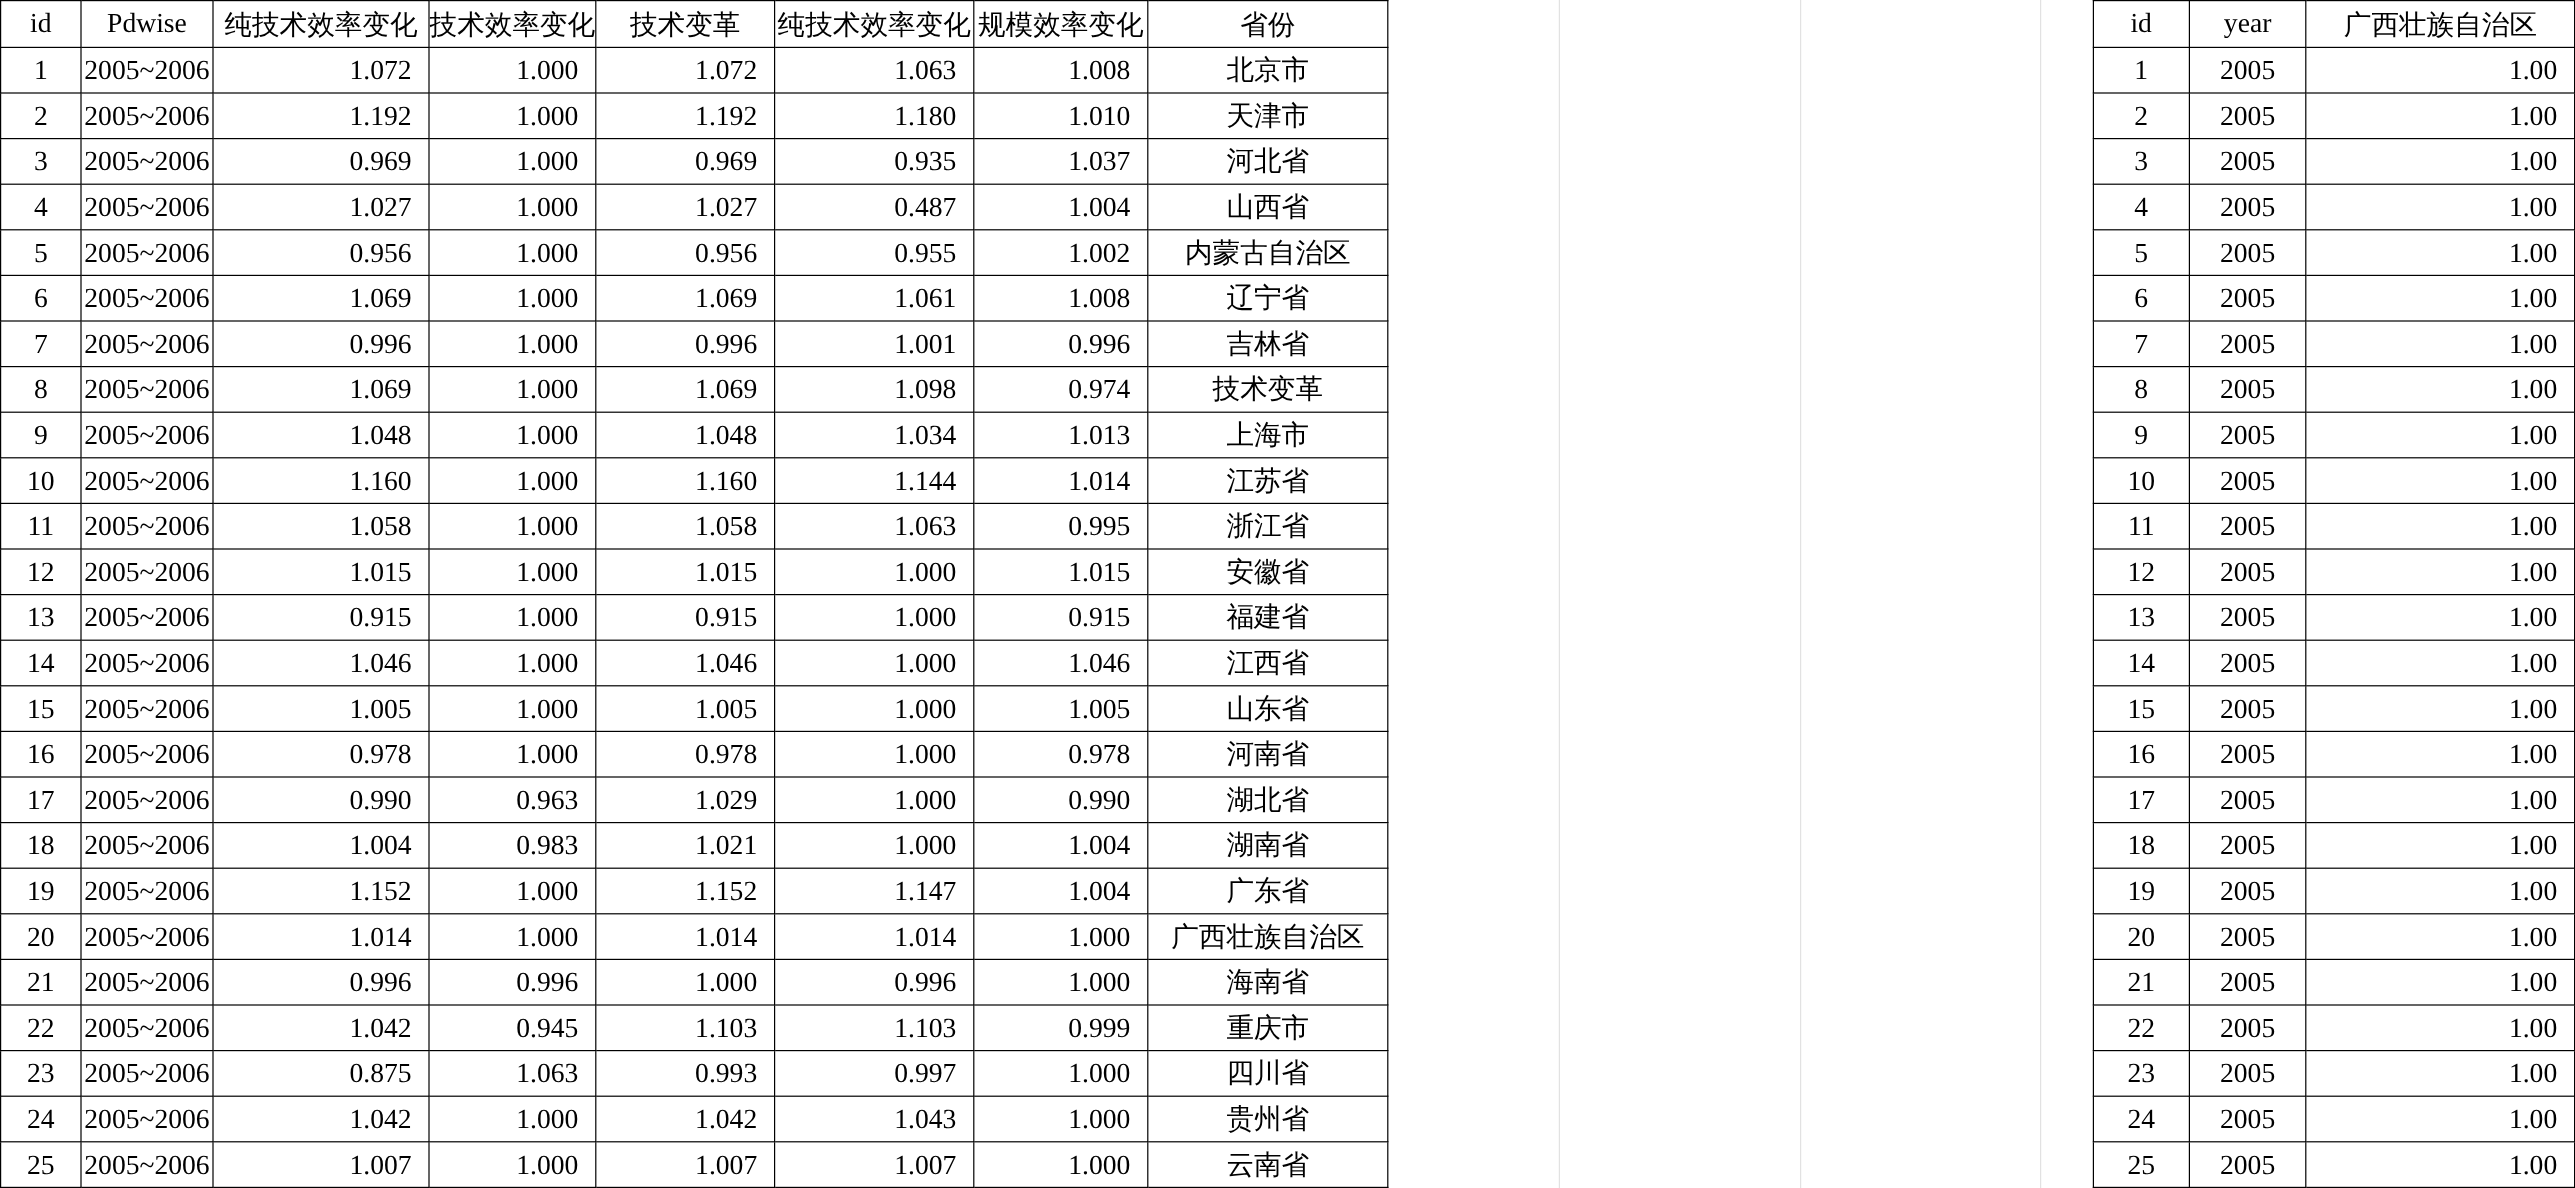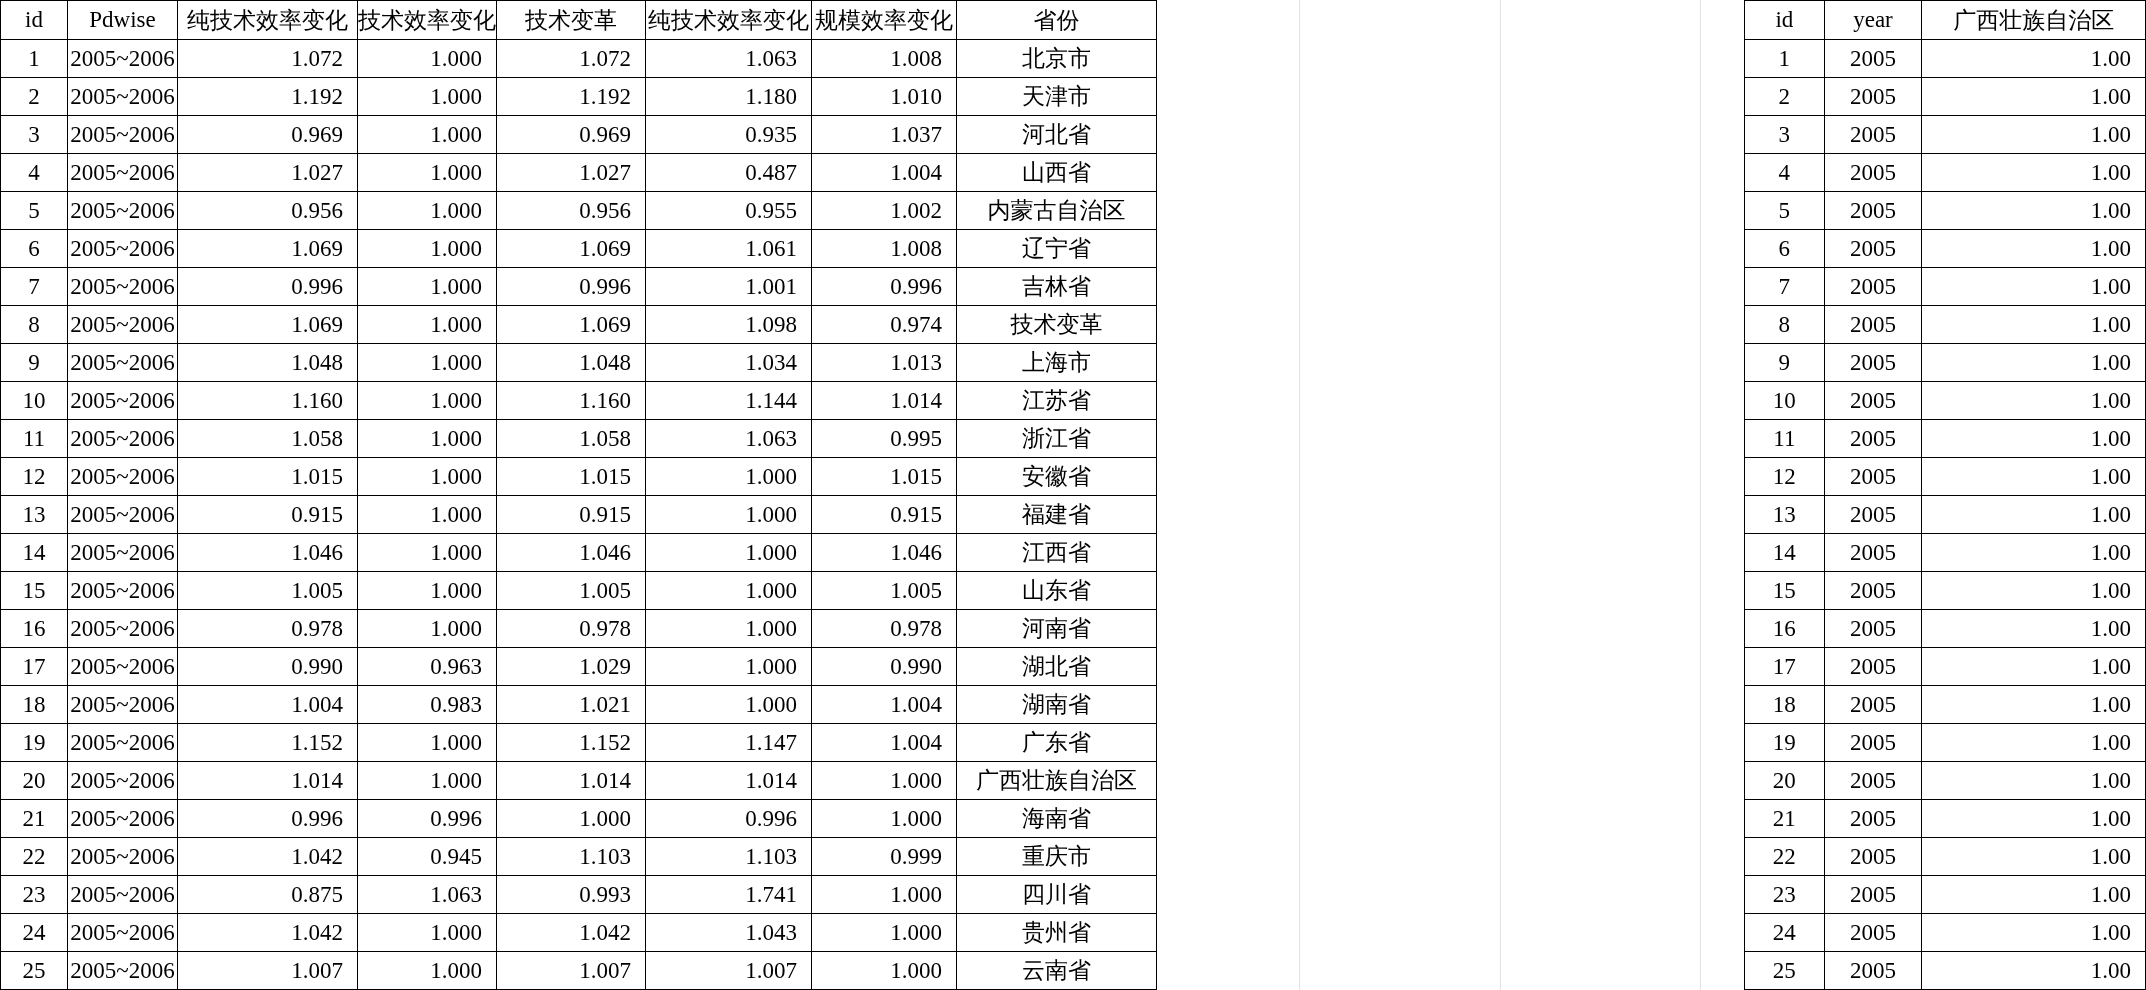--- a/index.html
+++ b/index.html
@@ -327,21 +327,21 @@
           <td class="r">1.103</td>
           <td class="r">0.999</td>
           <td class="c">重庆市</td>
         </tr>
         <tr>
           <td class="c">23</td>
           <td class="c">2005~2006</td>
           <td class="r">0.875</td>
           <td class="r">1.063</td>
           <td class="r">0.993</td>
-          <td class="r">1.741</td>
+          <td class="r">0.997</td>
           <td class="r">1.000</td>
           <td class="c">四川省</td>
         </tr>
         <tr>
           <td class="c">24</td>
           <td class="c">2005~2006</td>
           <td class="r">1.042</td>
           <td class="r">1.000</td>
           <td class="r">1.042</td>
           <td class="r">1.043</td>

